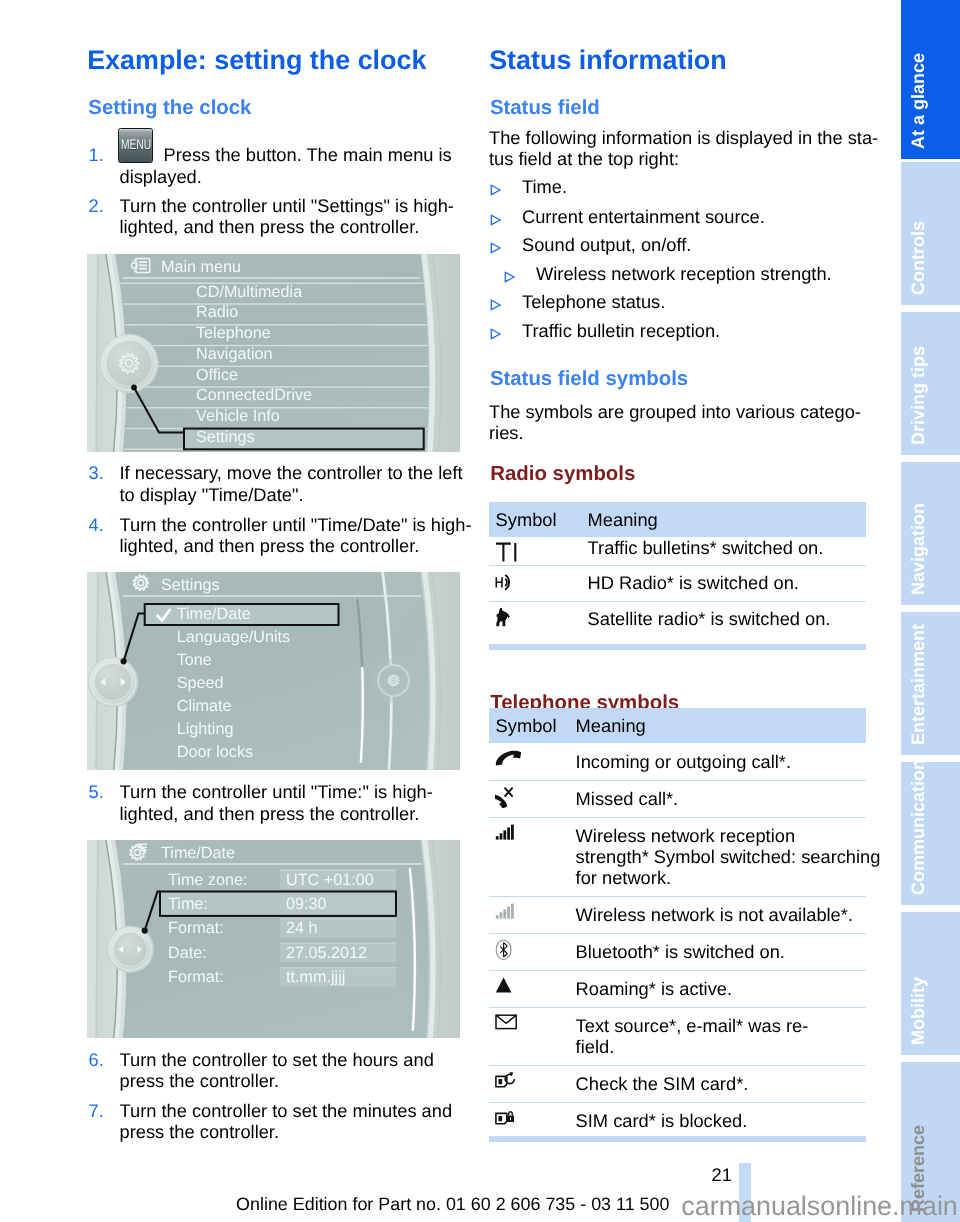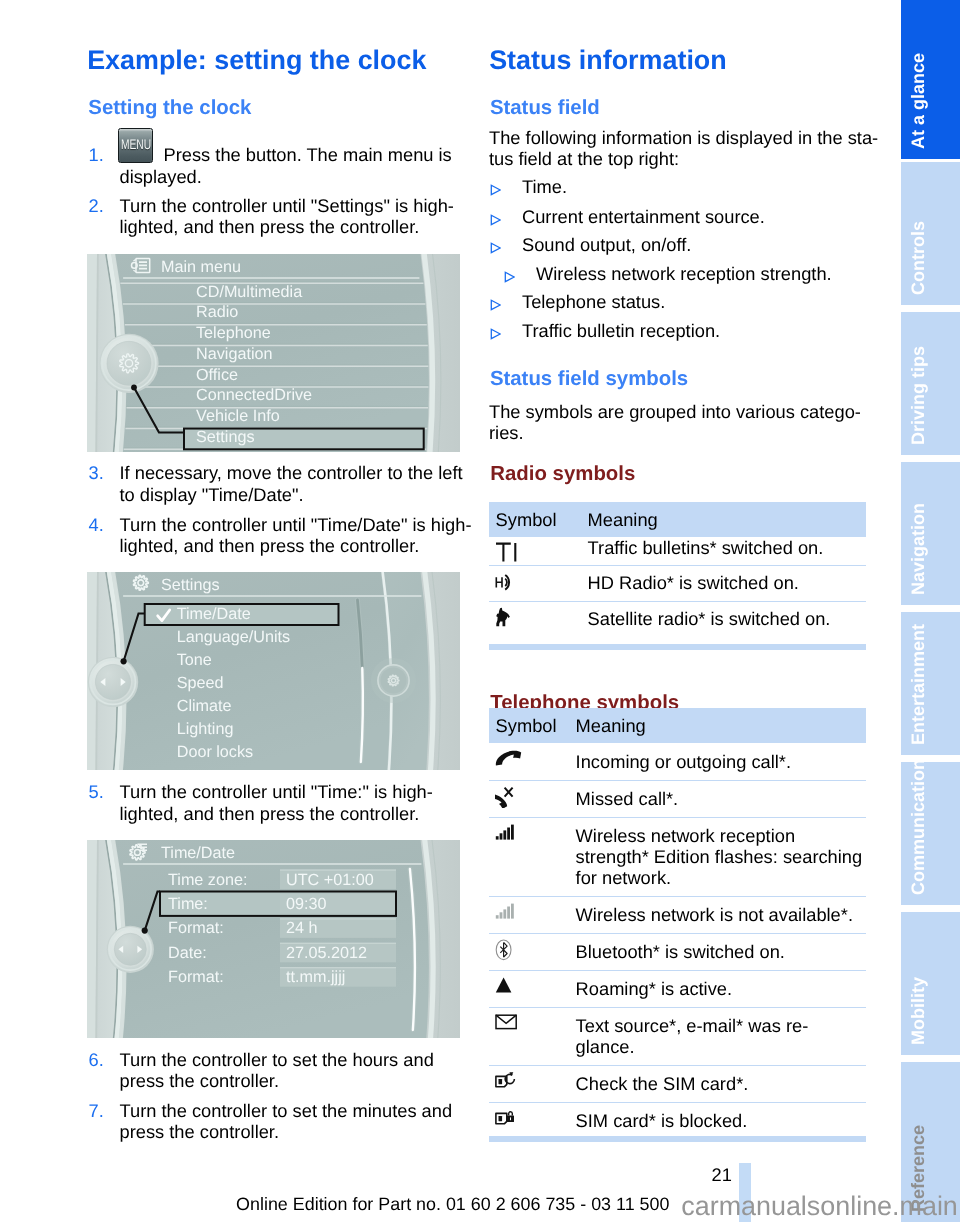--- a/index.html
+++ b/index.html
@@ -545,21 +545,21 @@
               <svg width="28" height="19" viewBox="0 0 28 19">
                 <rect x="0.8" y="13.2" width="2.8" height="3.4" fill="#111"></rect>
                 <rect x="4.6" y="10.3" width="2.8" height="6.3" fill="#111"></rect>
                 <rect x="8.4" y="7.4" width="2.8" height="9.2" fill="#111"></rect>
                 <rect x="12.2" y="4.5" width="2.8" height="12.1" fill="#111"></rect>
                 <rect x="16.0" y="1.6" width="2.8" height="15.0" fill="#111"></rect>
               </svg>
             </td>
       <td>
               <div class="ln">Wireless network reception</div>
-              <div class="ln">strength* Edition flashes: searching</div>
+              <div class="ln">strength* Symbol switched: searching</div>
               <div class="ln">for network.</div>
             </td>
     </tr>
     <tr>
       <td class="sy">
               <svg width="28" height="19" viewBox="0 0 28 19">
                 <rect x="0.8" y="13.2" width="2.8" height="3.4" fill="#a9b0af"></rect>
                 <rect x="4.6" y="10.3" width="2.8" height="6.3" fill="#a9b0af"></rect>
                 <rect x="8.4" y="7.4" width="2.8" height="9.2" fill="#a9b0af"></rect>
                 <rect x="12.2" y="4.5" width="2.8" height="12.1" fill="#a9b0af"></rect>
@@ -593,21 +593,21 @@
     </tr>
     <tr>
       <td class="sy">
               <svg width="29" height="19" viewBox="0 0 29 19">
                 <rect x="1.0" y="2.2" width="20.2" height="13.4" fill="none" stroke="#111" stroke-width="1.5"></rect>
                 <path d="M1.0 2.2 L11.1 10.3 L21.2 2.2" fill="none" stroke="#111" stroke-width="1.5"></path>
               </svg>
             </td>
       <td>
               <div class="ln">Text source*, e-mail* was re-</div>
-              <div class="ln">glance.</div>
+              <div class="ln">field.</div>
             </td>
     </tr>
     <tr>
       <td class="sy">
               <svg width="29" height="21" viewBox="0 0 29 21">
                 <path d="M0.9 5.4 H11.8 V13.4 L9.3 15.8 H0.9 Z" fill="none" stroke="#141414" stroke-width="1.6" stroke-linejoin="round"></path>
                 <rect x="3.5" y="8.0" width="3.6" height="5.2" rx="0.4" fill="#141414"></rect>
                 <path d="M17.4 4.2 A4.6 4.6 0 1 0 19.4 8.0" fill="none" stroke="#141414" stroke-width="1.6"></path>
                 <path d="M14.4 1.2 L18.3 1.2 L16.4 4.9 Z" fill="#141414"></path>
               </svg>

